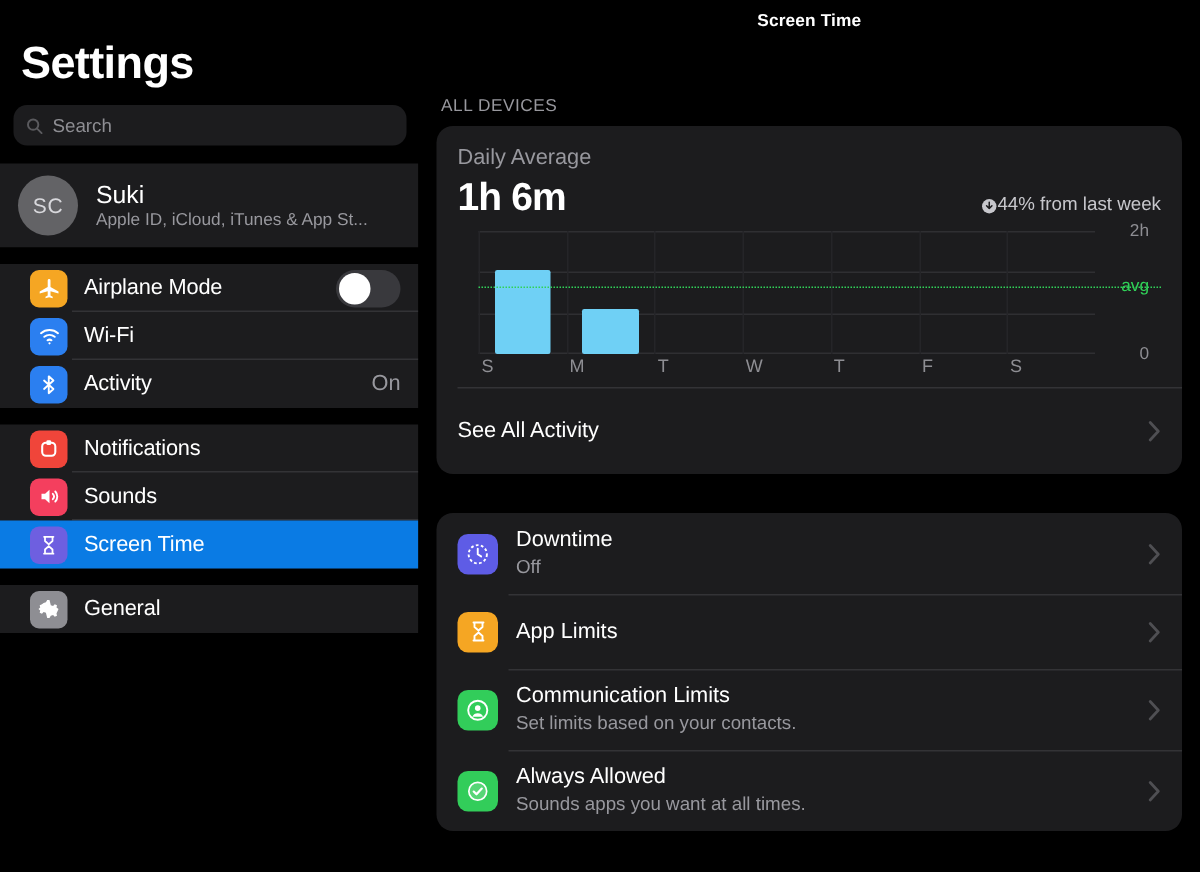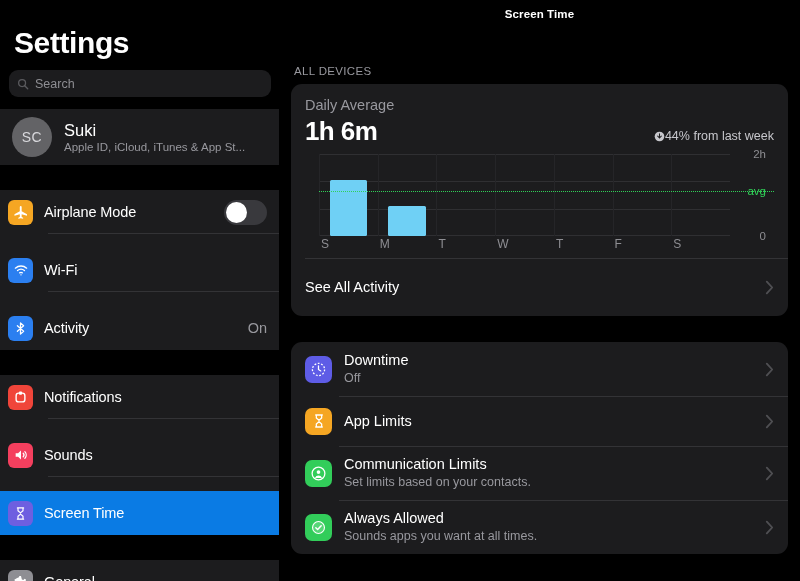--- a/index.html
+++ b/index.html
@@ -24,21 +24,21 @@
     display:flex; align-items:center; padding:0 8px; gap:6px;
   }
   .search-ico { width:12px; height:12px; flex:none; opacity:.55; }
   .search-ph { color:#8E8E93; font-size:12.5px; }
 
   .sb-group { background:#1C1C1E; }
   .sb-gap { height:11px; background:#000; }
 
   .sb-row {
     display:flex; align-items:center; gap:11px;
-    height:44px; padding:0 12px 0 8px; position:relative;margin-top:14px;
+    height:32px; padding:0 12px 0 20px; position:relative;
   }
   .sb-row .sep {
     position:absolute; left:48px; right:0; bottom:0; height:1px; background:#333336;
   }
   .sb-row:last-child .sep { display:none; }
   .sb-label { color:#fff; font-size:14.5px; flex:1; letter-spacing:-0.1px; }
   .sb-value { color:#98989E; font-size:14.5px; }
   .sb-row.selected { background:#0A7BE4; }
   .sb-row.selected .sb-label { color:#fff; }
 
@@ -79,21 +79,21 @@
   .sec-head {
     color:#98989E; font-size:11.5px; letter-spacing:.35px;
     padding:45px 0 7px 15px;
   }
   .card { margin:0 12px; background:#1C1C1E; border-radius:11px; overflow:hidden; }
 
   .card-pad { padding:12px 14px 0 14px; }
   .avg-label { color:#98989E; font-size:14.5px; line-height:19px; }
   .avg-row { display:flex; align-items:flex-end; justify-content:space-between; }
   .avg-value { color:#fff; font-size:26px; font-weight:bold; letter-spacing:-0.6px; line-height:33px; }
-  .delta { color:#C7C7CC; font-size:12.5px; display:flex; align-items:center; gap:0; padding-bottom:5px; }
+  .delta { color:#C7C7CC; font-size:12.5px; display:flex; align-items:flex-end; gap:0; padding-bottom:5px; }
   .delta-ico { width:11px; height:11px; flex:none; }
 
   
   .chart {
     position:relative; height:82px; margin:6px 44px 0 14px;
   }
   .hline { position:absolute; left:0; right:0; height:1px; background:#2F2F32; }
   .vline { position:absolute; top:0; bottom:0; width:1px; background:#252528; }
   .avgline {
     position:absolute; left:0; right:-44px; height:0;

